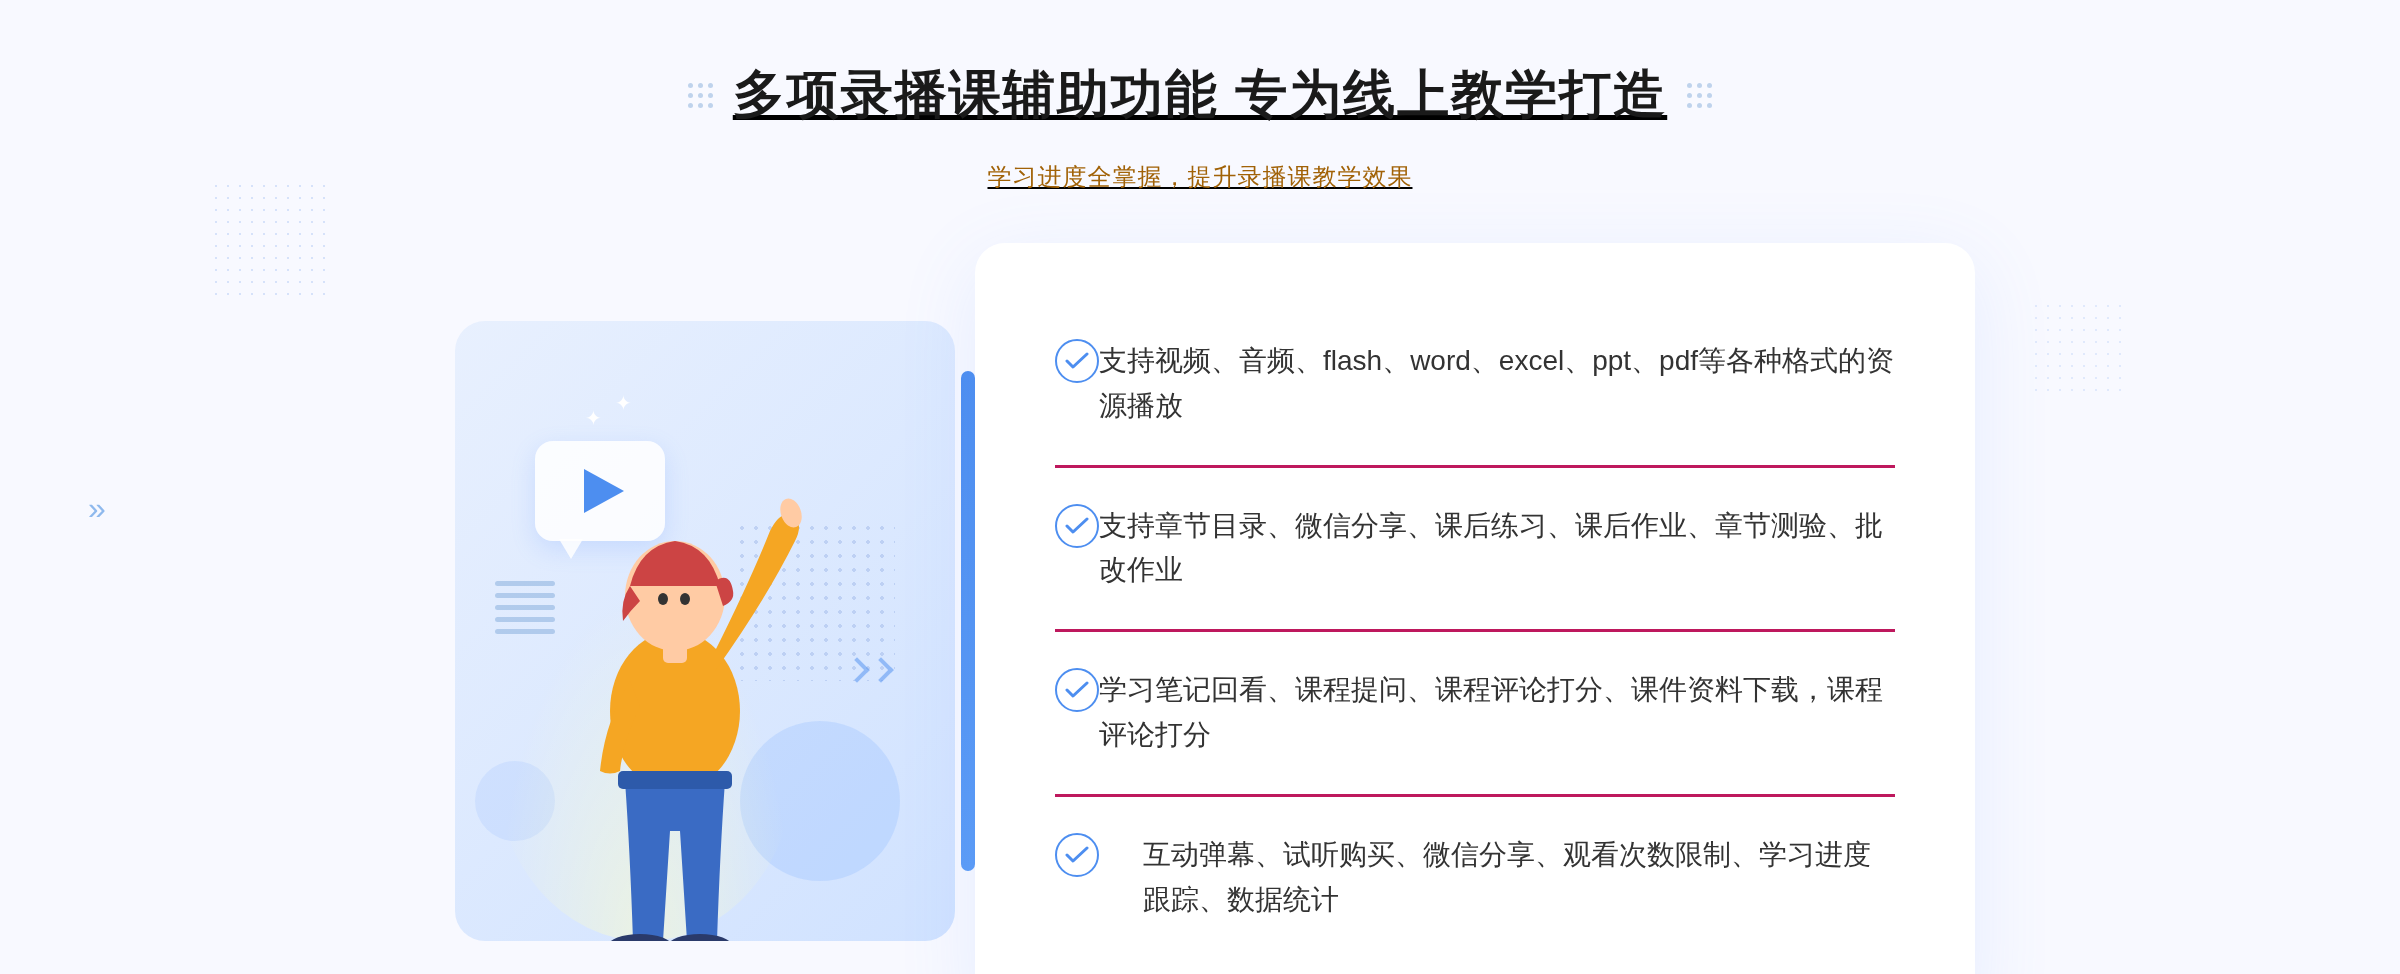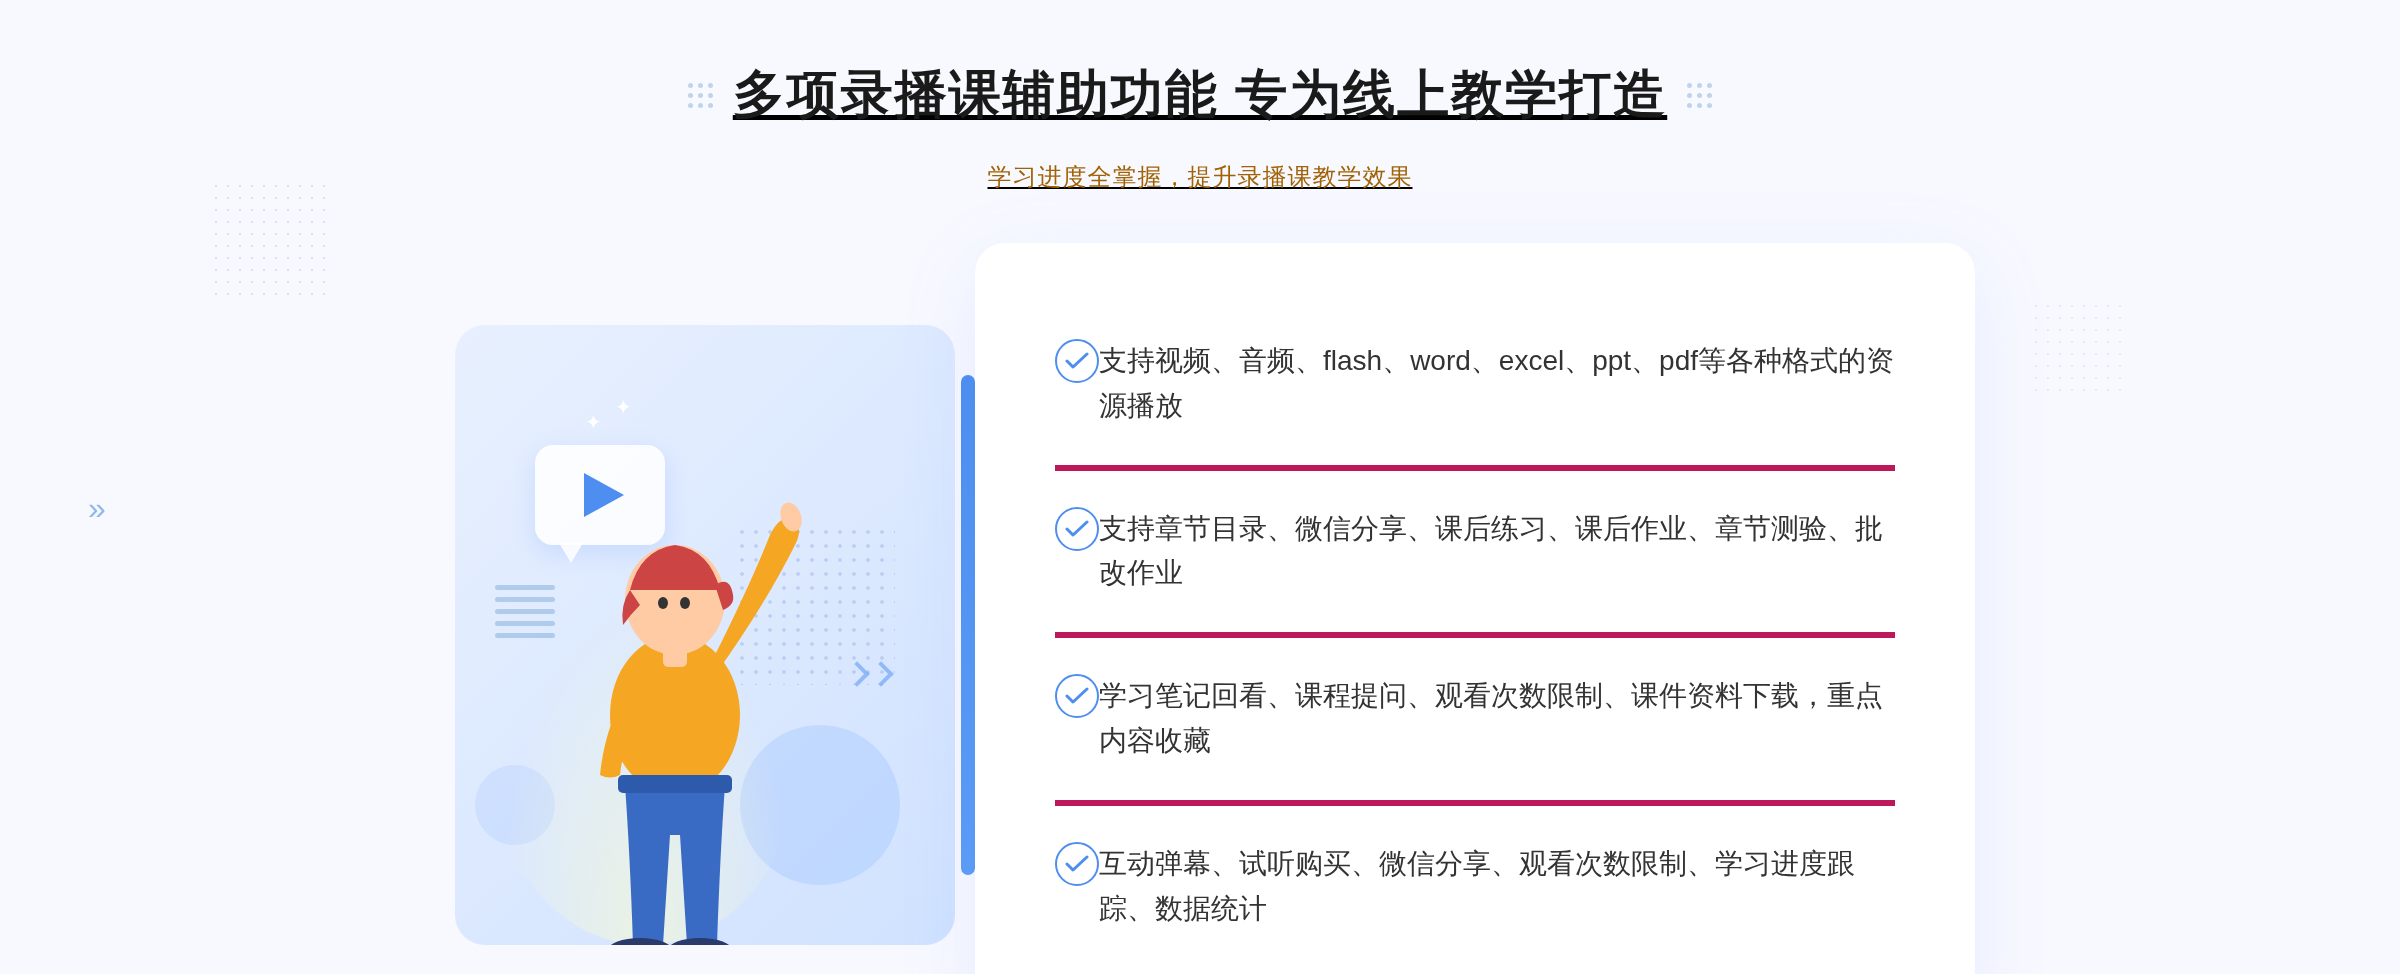--- a/index.html
+++ b/index.html
@@ -262,25 +262,26 @@
       padding: 60px 80px;
       box-shadow: 0 20px 80px rgba(100,150,255,0.12);
       position: relative;
       z-index: 2;
     }
 
     .feature-item {
       display: flex;
       align-items: flex-start;
       padding: 36px 0;
-      border-bottom: 6px solid #be185d;
+      border-bottom: 3px solid #be185d;
     }
 
     .feature-item:last-child {
       border-bottom: none;
+      gap: 44px;
     }
 
     .check-circle {
       width: 44px;
       height: 44px;
       border-radius: 50%;
       border: 2.5px solid #4d8ef0;
       display: flex;
       align-items: center;
       justify-content: center;
@@ -466,21 +467,21 @@
         </div>
         <span class="feature-text">支持章节目录、微信分享、课后练习、课后作业、章节测验、批改作业</span>
       </div>
 
       <div class="feature-item">
         <div class="check-circle">
           <svg width="24" height="18" viewBox="0 0 24 18">
             <polyline points="2,9 8,15 22,2" stroke="#4d8ef0" stroke-width="3" fill="none" stroke-linecap="round" stroke-linejoin="round"></polyline>
           </svg>
         </div>
-        <span class="feature-text">学习笔记回看、课程提问、观看次数限制、课件资料下载，重点内容收藏</span>
+        <span class="feature-text">学习笔记回看、课程提问、课程评论打分、课件资料下载，课程评论打分</span>
       </div>
 
       <div class="feature-item">
         <div class="check-circle">
           <svg width="24" height="18" viewBox="0 0 24 18">
             <polyline points="2,9 8,15 22,2" stroke="#4d8ef0" stroke-width="3" fill="none" stroke-linecap="round" stroke-linejoin="round"></polyline>
           </svg>
         </div>
         <span class="feature-text">互动弹幕、试听购买、微信分享、观看次数限制、学习进度跟踪、数据统计</span>
       </div>

